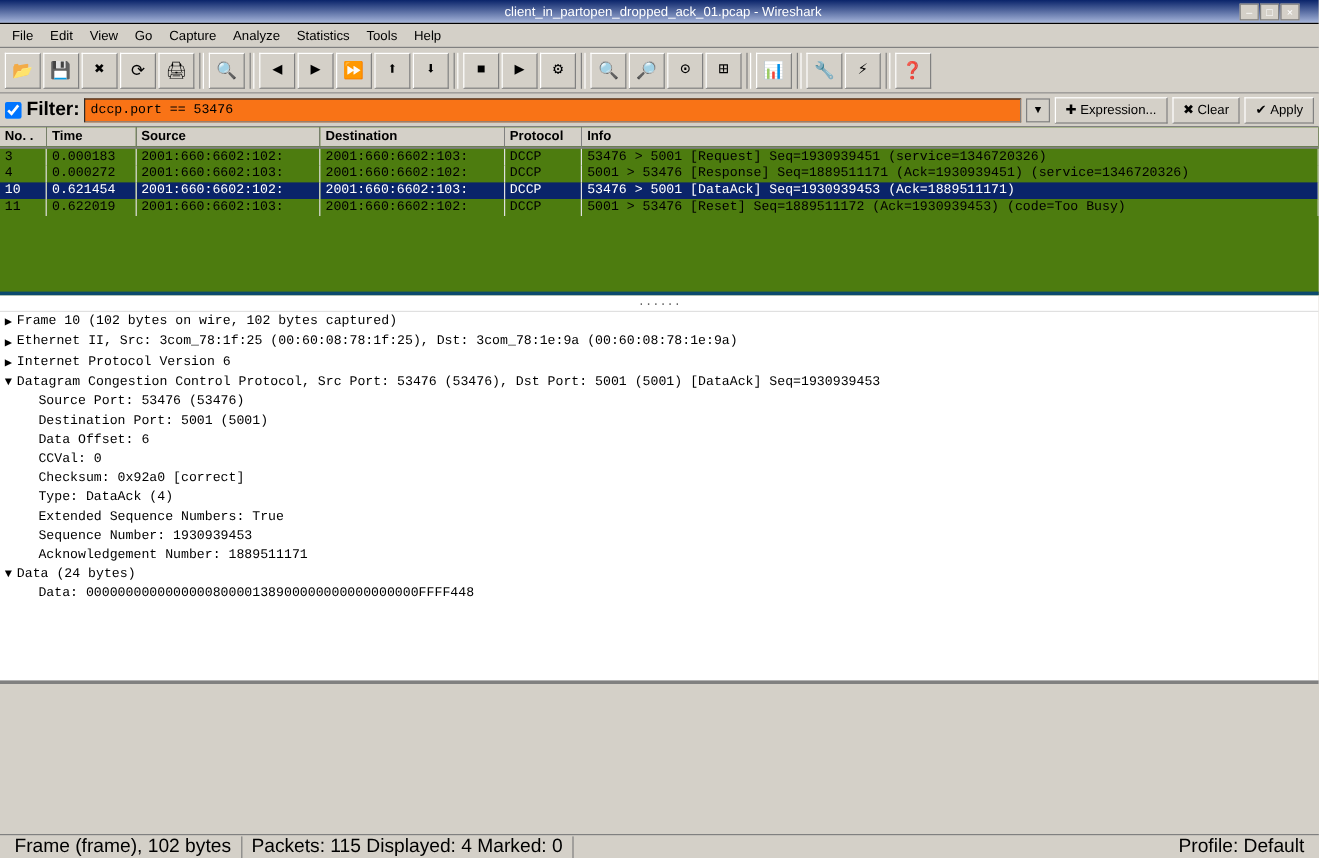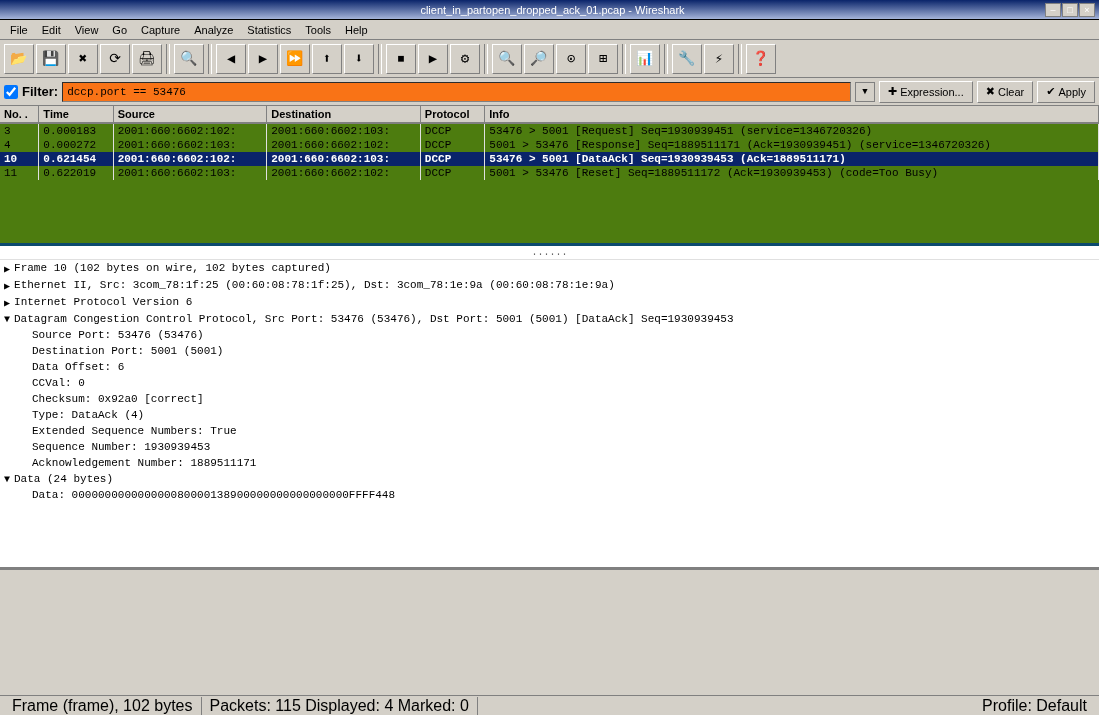--- a/index.html
+++ b/index.html
@@ -13,21 +13,21 @@
       overflow: hidden;
     }
 
     
     #titlebar {
       background: linear-gradient(to bottom, #0a246a, #a6b5da);
       color: white;
       text-align: center;
       font-family: Arial, sans-serif;
       font-size: 11px;
-      padding: 3px 0;
+      padding: 3px 12px;
       display: flex;
       align-items: center;
       justify-content: center;
       height: 20px;
       border-bottom: 1px solid #000;
       gap: 32px;
     }
     #titlebar-text {
       flex: 1;
       text-align: center;
@@ -107,21 +107,21 @@
       height: 28px;
       padding: 2px 4px;
       gap: 4px;
     }
     #filter-checkbox {
       width: 14px;
       height: 14px;
     }
     #filter-label {
       font-family: Arial, sans-serif;
-      font-size: 13px;
+      font-size: 16px;
       font-weight: bold;
     }
     #filter-input {
       flex: 1;
       height: 20px;
       background: #f97316;
       border: 1px inset #808080;
       font-family: 'Courier New', monospace;
       font-size: 11px;
       padding: 0 4px;
@@ -184,21 +184,20 @@
     #packet-table tbody td {
       padding: 1px 4px;
       border-right: 1px solid #e0e0e0;
       font-size: 11px;
       white-space: nowrap;
       overflow: hidden;
     }
     .row-selected {
       background: #0a246a !important;
       color: #fff;
-      font-weight: bold;
     }
     .row-selected td {
       color: #fff !important;
     }
 
     
     #separator {
       background: #fff;
       text-align: center;
       color: #666;

